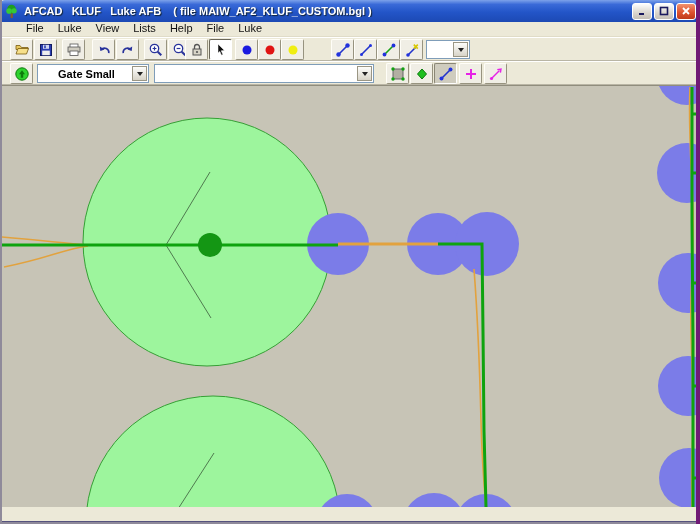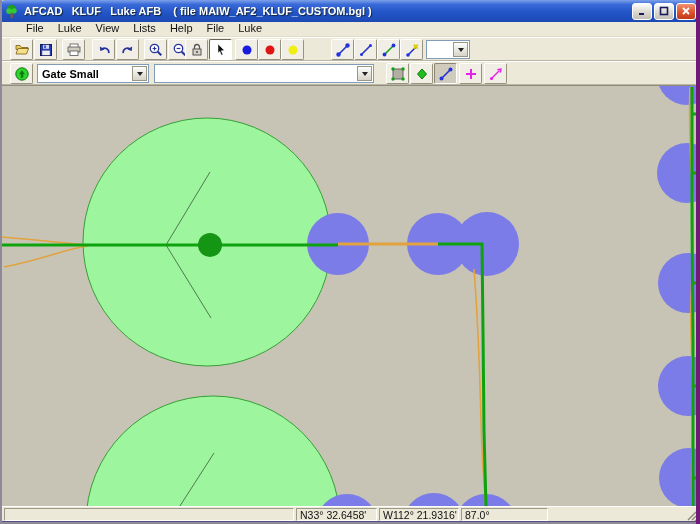--- a/index.html
+++ b/index.html
@@ -24,21 +24,21 @@
   .toolbar{position:absolute;left:0;width:696px;height:24px;background:#ece9d8;
     border-top:1px solid #fff;border-bottom:1px solid #b9b5a5;}
   #toolbar1{top:37px;} #toolbar2{top:61px;}
   .tbtn{position:absolute;top:1px;width:23px;height:21px;background:#f0eee5;
     border:1px solid;border-color:#fffef8 #97937f #97937f #fffef8;border-radius:2px;
     display:flex;align-items:center;justify-content:center;padding:0;}
   .tbtn svg{width:16px;height:16px;display:block;}
   .tbtn.pressed-white{background:#fff;border-color:#6a675a #fff #fff #6a675a;}
   .tbtn.pressed-gray{background:#cfccbe;border-color:#8a8675 #fff #fff #8a8675;}
   .combo{position:absolute;top:2px;height:19px;background:#fff;border:1px solid #7f9db9;
-    display:flex;align-items:center;}
+    display:flex;align-items:center;text-align:center;}
   .combo .val{flex:1;font-size:11px;padding-left:4px;white-space:nowrap;overflow:hidden;}
   .combo .val.bold{font-weight:bold;}
   .combo .arrowbox{width:15px;height:15px;margin:1px;background:linear-gradient(180deg,#fdfdfb,#d8d4c8);
     border:1px solid #9a9684;display:flex;align-items:center;justify-content:center;flex:0 0 auto;}
   .combo .arrowbox .tri{width:0;height:0;border-left:3.5px solid transparent;
     border-right:3.5px solid transparent;border-top:4.5px solid #222;}
   
   #canvas-wrap{position:absolute;left:0;top:85px;width:696px;height:421px;background:#c7c4b6;
     border-top:1px solid #908d7d;}
   
@@ -285,24 +285,15 @@
         <path d="M 692,86 L 692,220 L 693,340 L 693,506" fill="none" stroke="#0ea30e" stroke-width="3"></path>
         <path d="M 692,113 L 700,113" fill="none" stroke="#0ea30e" stroke-width="3"></path>
         <path d="M 692,172 L 700,172" fill="none" stroke="#0ea30e" stroke-width="3"></path>
         <path d="M 692,282 L 700,282" fill="none" stroke="#0ea30e" stroke-width="3"></path>
         <path d="M 693,385 L 700,385" fill="none" stroke="#0ea30e" stroke-width="3"></path>
         <path d="M 693,477 L 700,477" fill="none" stroke="#0ea30e" stroke-width="3"></path>
         <circle cx="210" cy="244" r="12" fill="#149614"></circle>
       </svg>
   </div>
 
-  <div id="statusbar">
-    <div class="spanel" style="left:2px;width:290px;"></div>
-    <div class="spanel" style="left:294px;width:81px;">N33° 32.6458'</div>
-    <div class="spanel" style="left:377px;width:80px;">W112° 21.9316'</div>
-    <div class="spanel" style="left:459px;width:87px;">87.0°</div>
-    <svg id="grip" viewBox="0 0 12 12">
-      <path d="M11 3L3 11M11 7L7 11M11 11l-1 1" stroke="#8a8675" stroke-width="1.4"></path>
-    </svg>
-  </div>
 
   <div id="bottomborder"></div>
 </div>
 
 </body></html>

